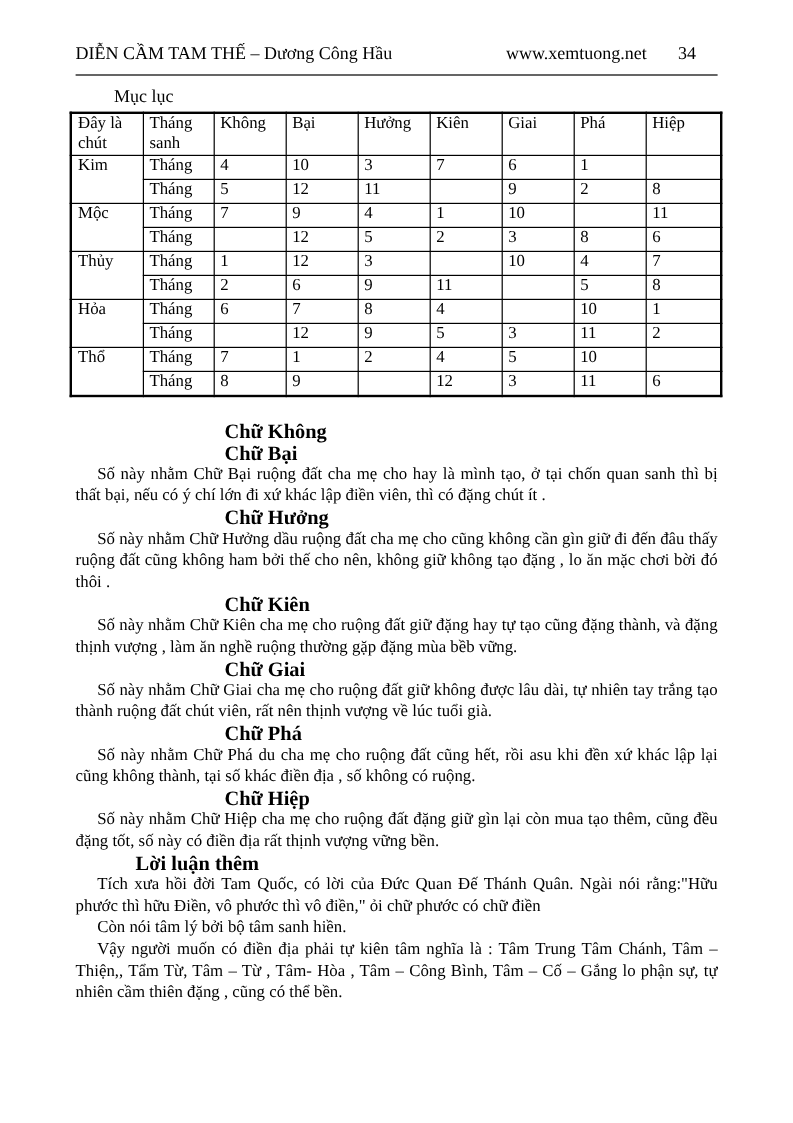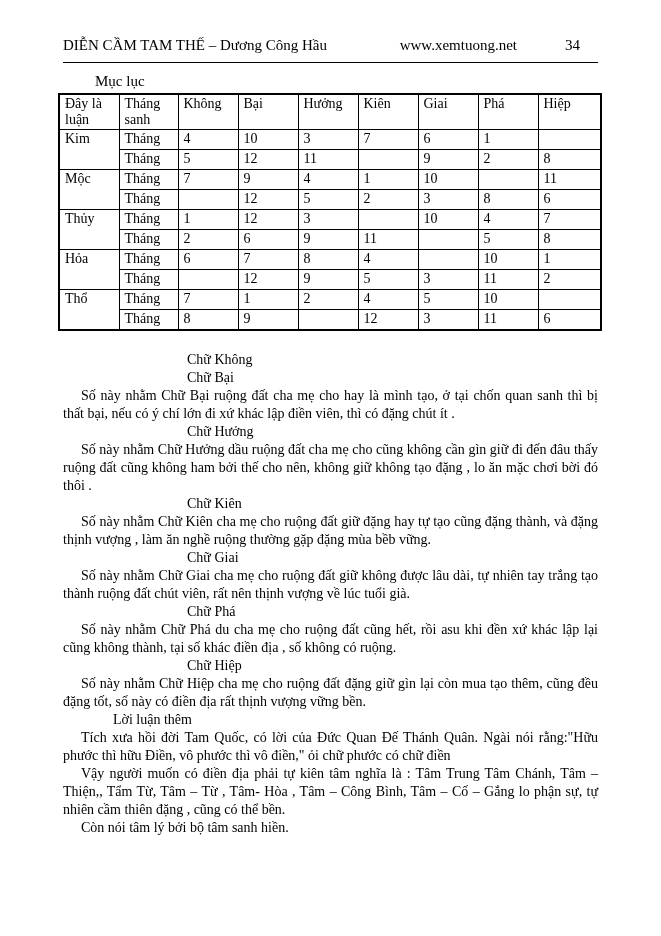--- a/index.html
+++ b/index.html
@@ -11,21 +11,21 @@
     color:#000;
     box-sizing:border-box;
     padding:36px 63px 0 63px;
     overflow:hidden;
   }
   .doc-header{
     display:flex;align-items:baseline;
     font-size:15px;line-height:19px;white-space:nowrap;
   }
   .doc-header .title{flex:1 1 auto;}
-  .doc-header .site{margin-right:48px;}
+  .doc-header .site{margin-right:26px;}
   .doc-header .pageno{margin-right:18px;}
   .rule{border:none;border-top:1px solid #000;margin:7px 0 0 0;}
   .table-caption{
     font-weight:normal;font-size:15px;line-height:18px;
     margin:9px 0 3px 32px;
   }
   table.mucluc{
     border-collapse:collapse;
     table-layout:fixed;
     width:542px;
@@ -39,21 +39,21 @@
     font-weight:normal;
     padding:1px 3px 1px 5px;
     line-height:16px;
     height:17px;
     overflow:hidden;
   }
   table.mucluc{border:2px solid #000;}
   th.justify{text-align:justify;}
   .sections{margin-top:20px;}
   .section h2{
-    font-size:14px;font-weight:normal;
+    font-size:17px;font-weight:bold;
     line-height:18px;margin:0 0 0 124px;
   }
   .section:last-child h2{margin-left:50px;}
   .section p{
     margin:0;
     font-size:14px;line-height:18px;
     text-align:justify;
     text-indent:18px;
   }
 </style>
@@ -78,21 +78,21 @@
         <col style="width:60px">
       <col style="width:60px">
         <col style="width:60px">
         <col style="width:60px">
       <col style="width:60px">
         <col style="width:60px">
         <col style="width:63px">
     </colgroup>
     <tbody>
         <tr>
-      <th class="justify">Đây là luận</th>
+      <th class="justify">Đây là chút</th>
       <th>Tháng sanh</th>
       <th>Không</th>
       <th>Bại</th>
       <th>Hưởng</th>
       <th>Kiên</th>
       <th>Giai</th>
       <th>Phá</th>
       <th>Hiệp</th>
     </tr>
 
@@ -240,18 +240,18 @@
     </div>
 
     <div class="section">
       <h2>Chữ Hiệp</h2>
       <p>Số này nhằm Chữ Hiệp cha mẹ cho ruộng đất đặng giữ gìn lại còn mua tạo thêm, cũng đều đặng tốt, số này có điền địa rất thịnh vượng vững bền.</p>
     </div>
 
     <div class="section">
       <h2>Lời luận thêm</h2>
       <p>Tích xưa hồi đời Tam Quốc, có lời của Đức Quan Đế Thánh Quân. Ngài nói rằng:"Hữu phước thì hữu Điền, vô phước thì vô điền," ỏi chữ phước có chữ điền</p>
+      <p>Còn nói tâm lý bởi bộ tâm sanh hiền.</p>
       <p>Vậy người muốn có điền địa phải tự kiên tâm nghĩa là : Tâm Trung Tâm Chánh, Tâm – Thiện,, Tẩm Từ, Tâm – Từ , Tâm- Hòa , Tâm – Công Bình, Tâm – Cố – Gắng lo phận sự, tự nhiên cầm thiên đặng , cũng có thể bền.</p>
-      <p>Còn nói tâm lý bởi bộ tâm sanh hiền.</p>
     </div>
 
   </div>
 </div>
 
 </body></html>

